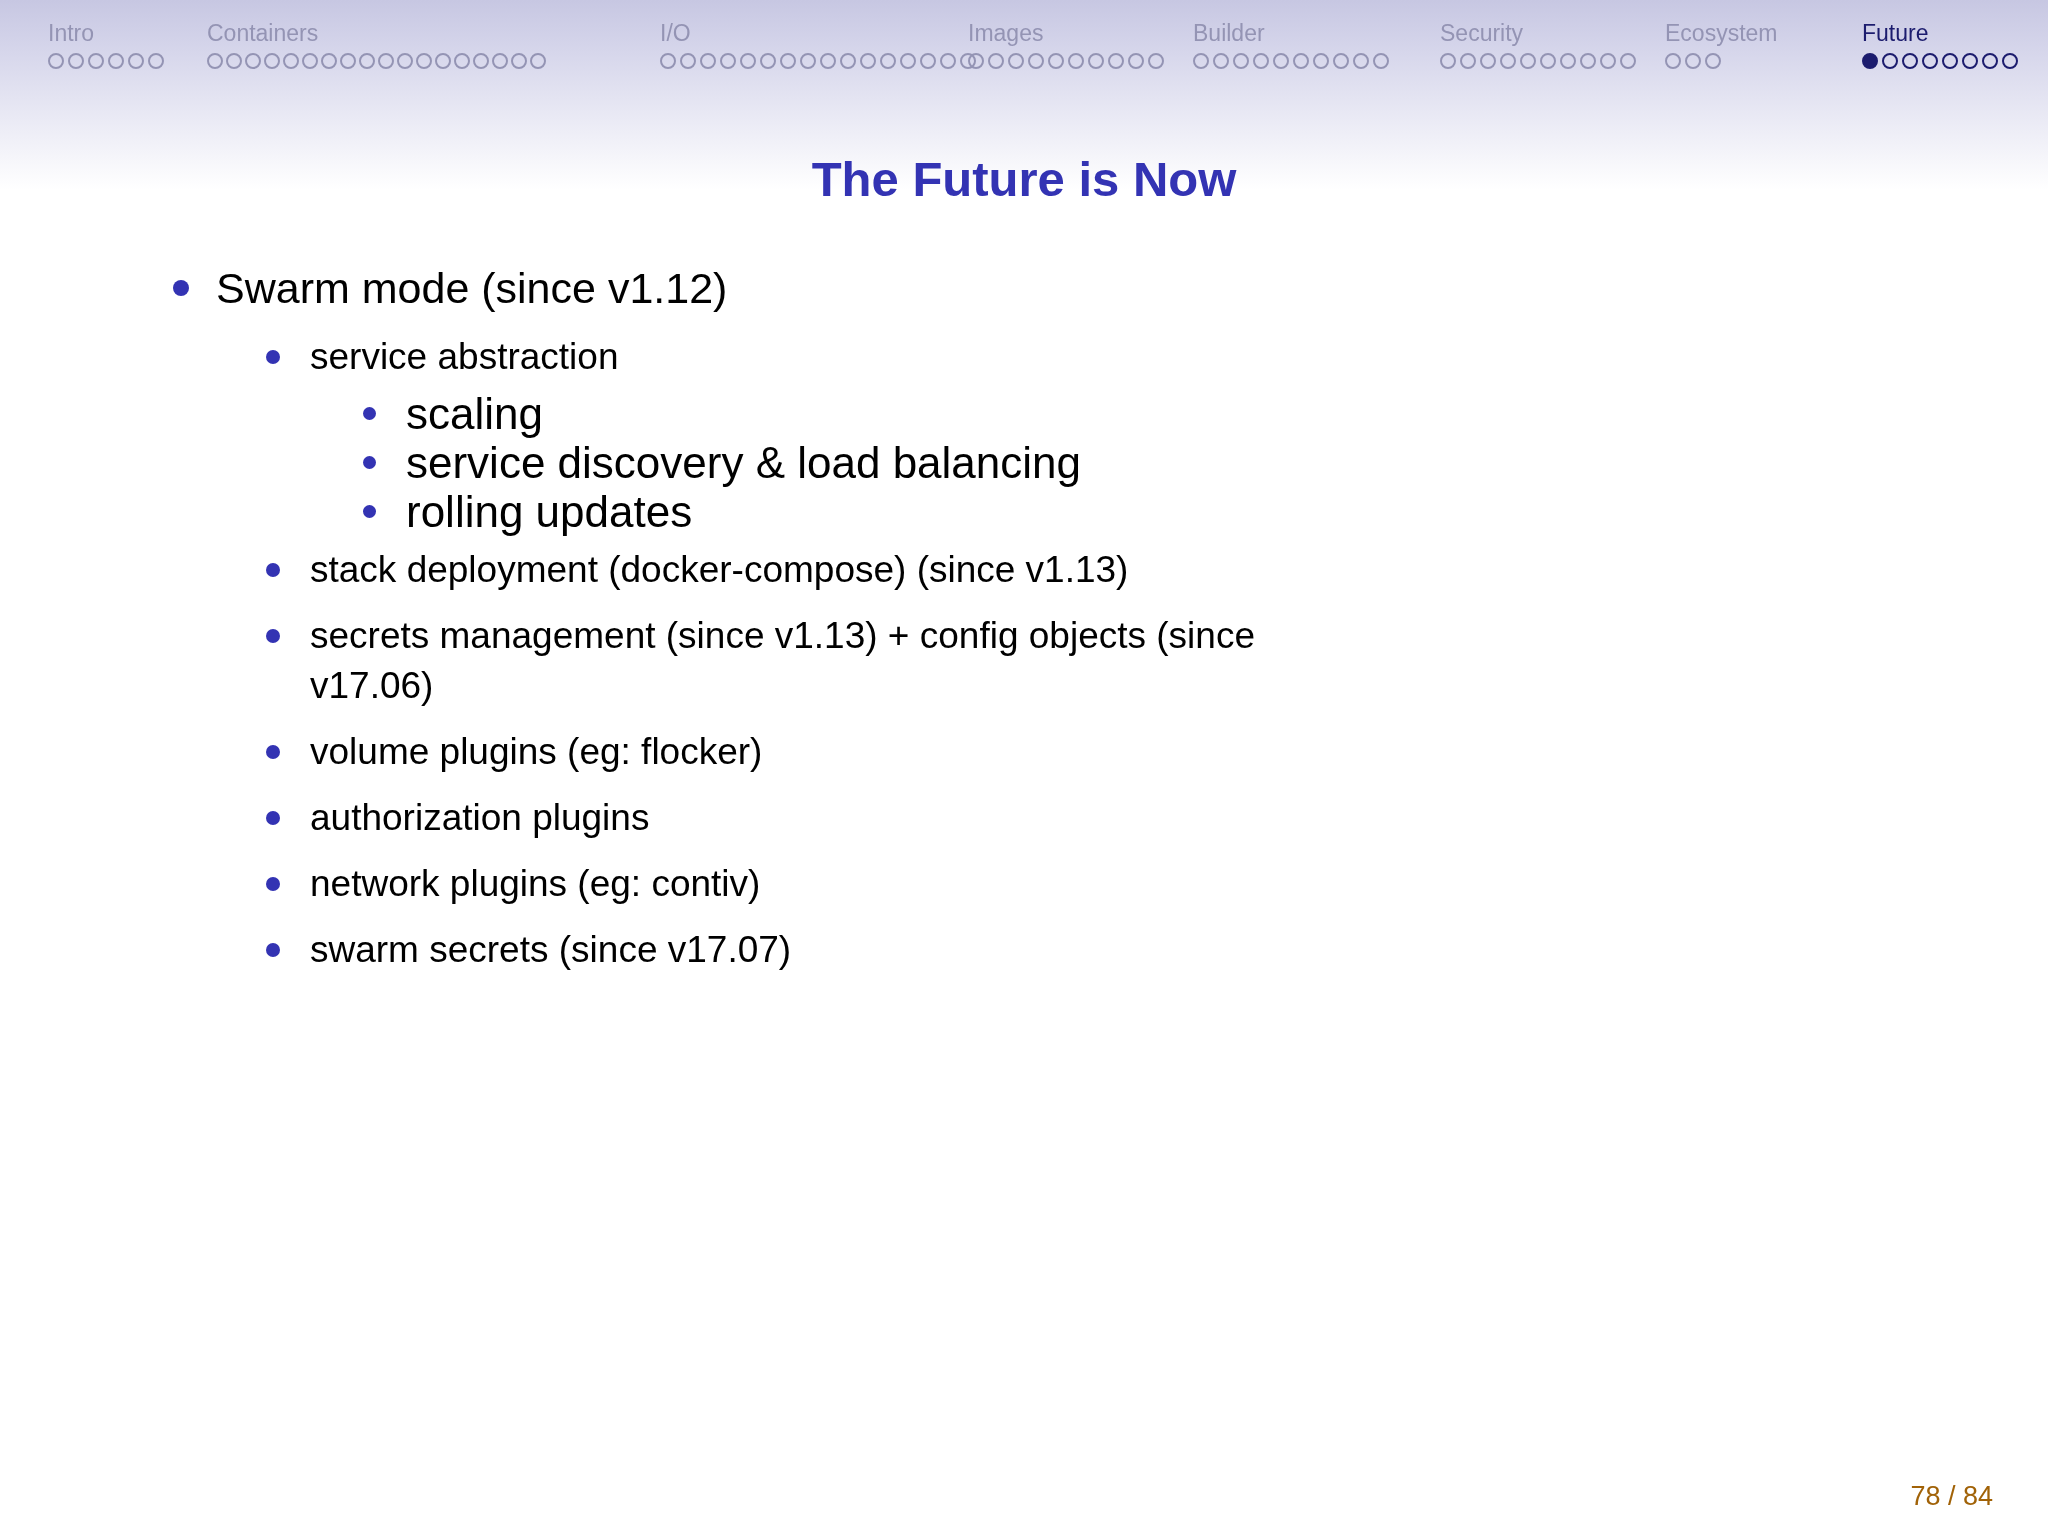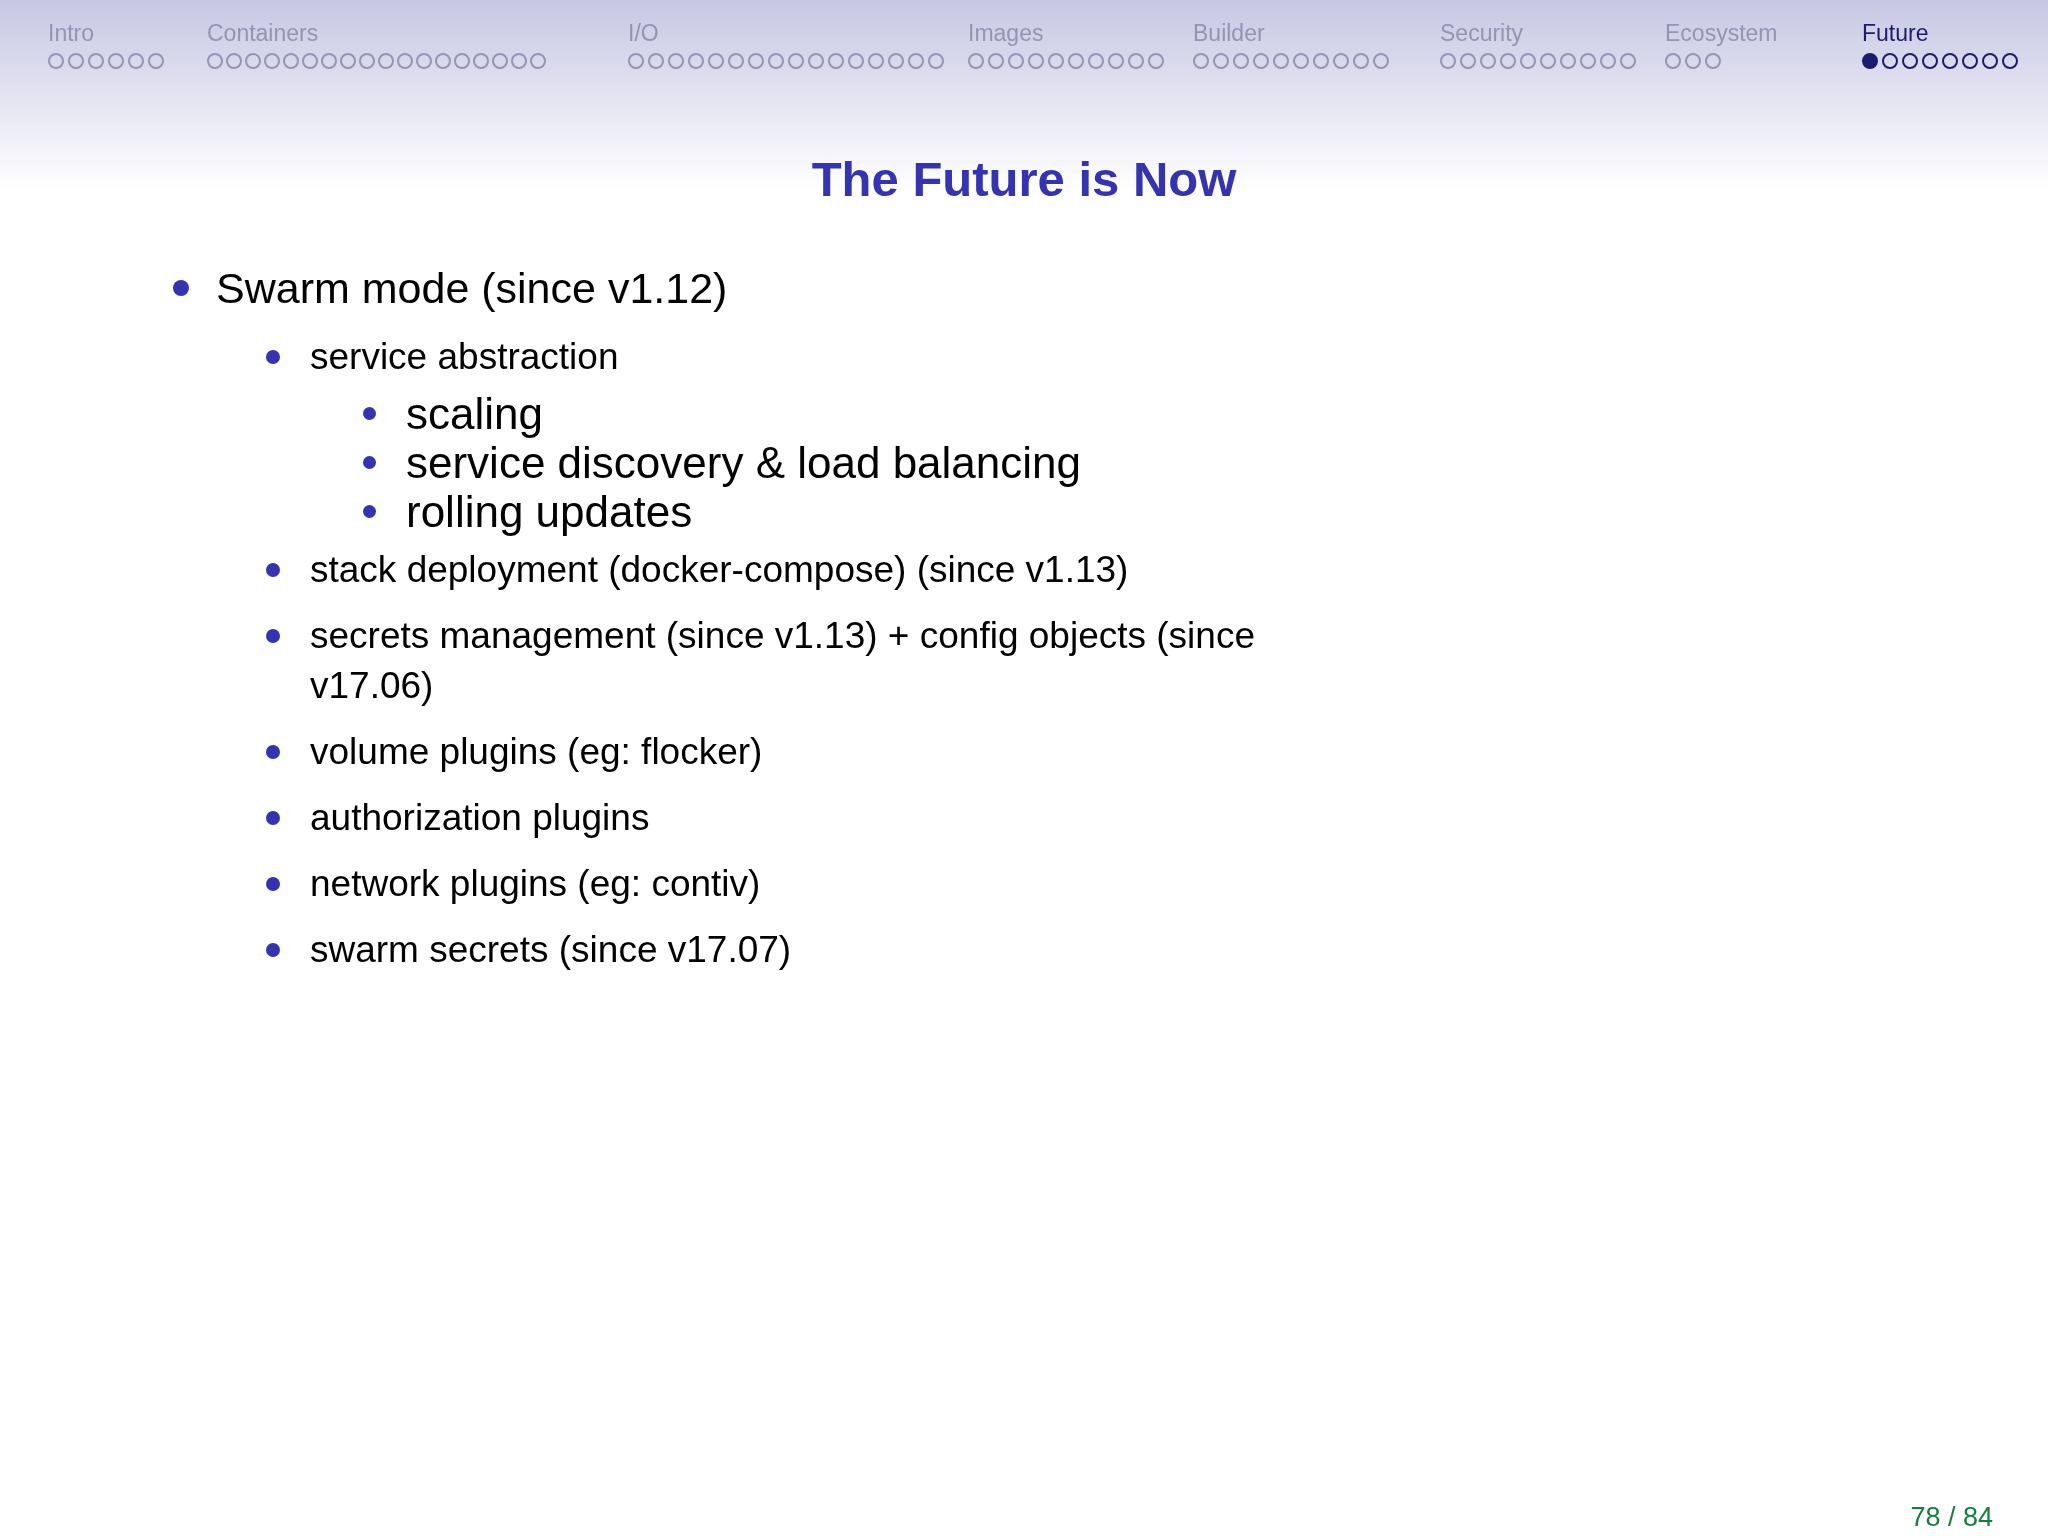--- a/index.html
+++ b/index.html
@@ -54,21 +54,21 @@
   .nav-section.active .nav-dot {
     border-color: var(--nav-active);
   }
   .nav-section .nav-dot.filled {
     background: var(--nav-active);
     border-color: var(--nav-active);
   }
   
   .nav-section:nth-child(1) { left: 48px;   }
   .nav-section:nth-child(2) { left: 207px;  }
-  .nav-section:nth-child(3) { left: 628px;  }
+  .nav-section:nth-child(3) { left: 660px;  }
   .nav-section:nth-child(4) { left: 968px;  }
   .nav-section:nth-child(5) { left: 1193px; }
   .nav-section:nth-child(6) { left: 1440px; }
   .nav-section:nth-child(7) { left: 1665px; }
   .nav-section:nth-child(8) { left: 1862px; }
   .nav-section:nth-child(2) .nav-dots { gap: 3px; }
 
   
   .slide-title {
     position: absolute;
@@ -105,23 +105,23 @@
   .l3 + .l2 { margin-top: 10px; }
 
   .l3 { padding-left: 363px; font-size: 44px; line-height: 47px; margin-top: 2px; }
   .l3 .bullet { width: 13px; height: 13px; margin-top: 17px; margin-right: 30px; }
   .l2 + .l3 { margin-top: 8px; }
 
   
   .page-indicator {
     position: absolute;
     right: 55px;
-    bottom: 3px;
+    bottom: 24px;
     font-size: 27px;
-    color: #15803d;
+    color: #a16207;
   }
 </style>
 </head>
 <body>
 
 <div class="header-band">
   <nav id="nav-sections">
       <div class="nav-section">
         <span class="nav-label">Intro</span>
         <div class="nav-dots">

